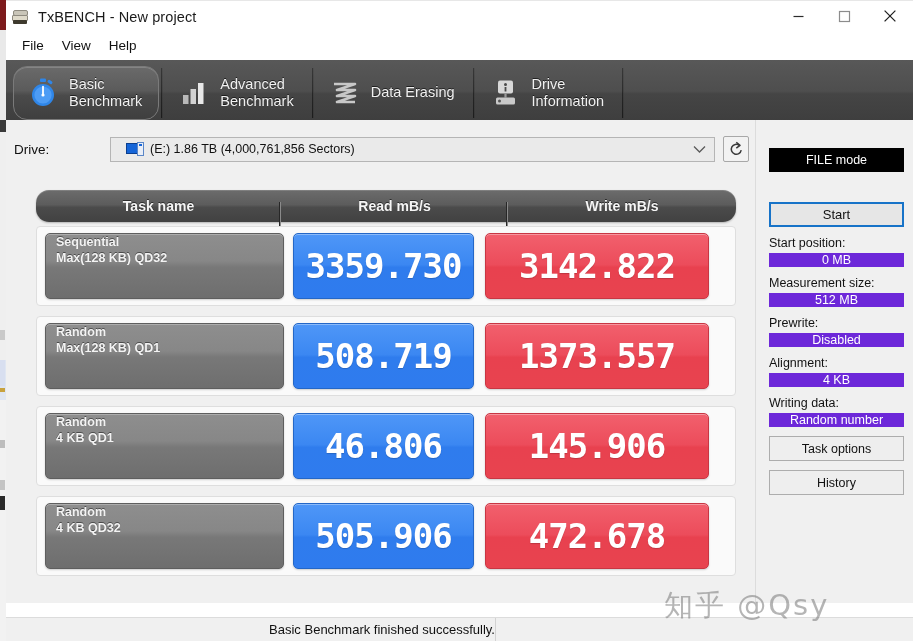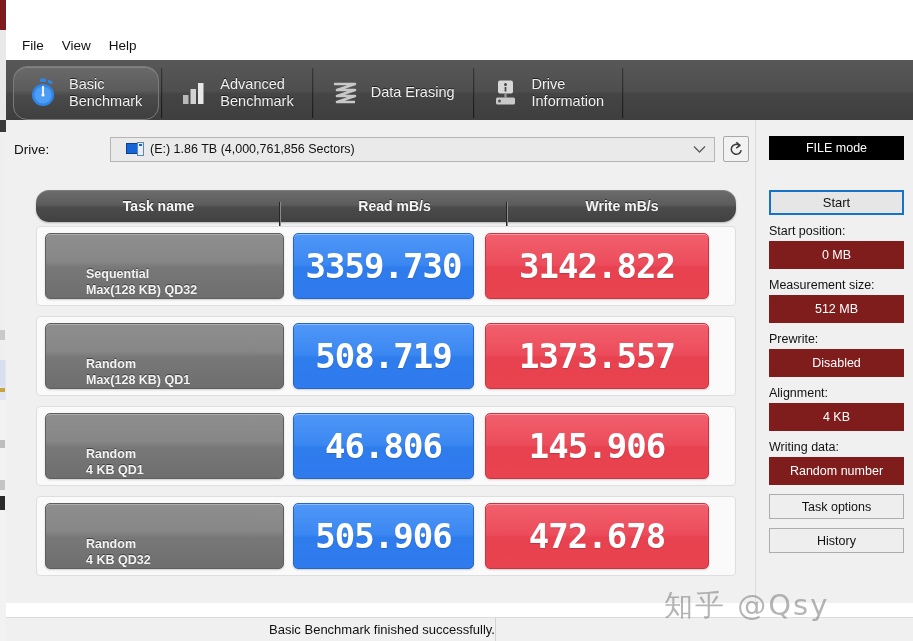--- a/index.html
+++ b/index.html
@@ -239,22 +239,22 @@
     margin-bottom: 10px;
     display: flex; align-items: center;
     padding: 0 8px;
   }
   .task-btn {
     width: 239px; height: 66px;
     background: linear-gradient(to bottom, #8e8e8e 0%, #878787 42%, #787878 52%, #6e6e6e 100%);
     border: 1px solid #5e5e5e;
     border-radius: 5px;
     box-shadow: inset 0 1px 0 rgba(255,255,255,0.28), 0 1px 2px rgba(0,0,0,0.18);
-    display: flex; align-items: flex-end;
-    padding-left: 40px;
+    display: flex; align-items: flex-start;
+    padding-left: 10px;
     flex: 0 0 auto;
   }
   .task-text {
     font-size: 12.5px; line-height: 16px;
     font-weight: bold;
     color: #f3f3f3;
     text-shadow: 0 -1px 0 rgba(0,0,0,0.45);
     white-space: pre-line;
   }
   .val-box {
@@ -281,21 +281,21 @@
     letter-spacing: -1px;
     text-shadow: 0 1px 1px rgba(0,0,0,0.18);
     white-space: nowrap;
   }
 
   
   .sidebar {
     position: absolute; left: 757px; top: 0;
     width: 153px; height: 483px;
     background: #f0f0f0;
-    padding: 0 9px;
+    padding: 12px 9px;
   }
   .mode-box {
     margin-top: 16px;
     width: 135px; height: 24px;
     background: #000000;
     color: #ffffff;
     font-size: 12.5px;
     display: flex; align-items: center; justify-content: center;
   }
   .start-btn {
@@ -305,22 +305,22 @@
     border: 2px solid #1773c8;
     color: #111; font-size: 13px;
     display: flex; align-items: center; justify-content: center;
   }
   .field-label {
     margin-top: 9px;
     font-size: 12.5px; color: #111;
   }
   .value-box {
     margin-top: 3px;
-    width: 135px; height: 28px;
-    background: #7f1d1d;
+    width: 135px; height: 14px;
+    background: #6d28d9;
     color: #ffffff;
     font-size: 12.5px;
     display: flex; align-items: center; justify-content: center;
   }
   .sb-btn {
     margin-top: 9px;
     width: 135px; height: 25px;
     background: #eeeeee;
     border: 1px solid #adadad;
     color: #111; font-size: 12.5px;
@@ -364,20 +364,46 @@
   <div class="behind-strip"></div>
   <div class="behind-strip-marks">
     <div class="bsm" style="top:0px;height:10px;background:#c9c9c9;"></div>
     <div class="bsm" style="top:30px;height:26px;background:#d8dff0;"></div>
     <div class="bsm" style="top:58px;height:4px;background:#c8a23e;"></div>
     <div class="bsm" style="top:110px;height:8px;background:#bdbdbd;"></div>
     <div class="bsm" style="top:150px;height:10px;background:#c4c4c4;"></div>
     <div class="bsm" style="top:166px;height:14px;background:#2a2a2a;"></div>
   </div>
 
+  <div class="titlebar">
+    <div class="title-icon">
+      <div class="disk-top"></div>
+      <div class="disk-mid"></div>
+      <div class="disk-bot"></div>
+    </div>
+    <div class="title-text">TxBENCH - New project</div>
+    <div class="win-btns">
+      <div class="win-btn">
+        <svg width="13" height="13" viewBox="0 0 13 13">
+          <line x1="1.5" y1="6.5" x2="11.5" y2="6.5" stroke="#2b2b2b" stroke-width="1.2"></line>
+        </svg>
+      </div>
+      <div class="win-btn">
+        <svg width="13" height="13" viewBox="0 0 13 13">
+          <rect x="1.5" y="1.5" width="10" height="10" fill="none" stroke="#8c8c8c" stroke-width="1.2"></rect>
+        </svg>
+      </div>
+      <div class="win-btn">
+        <svg width="14" height="14" viewBox="0 0 14 14">
+          <line x1="1.6" y1="1.6" x2="12.4" y2="12.4" stroke="#1d1d1d" stroke-width="1.25"></line>
+          <line x1="12.4" y1="1.6" x2="1.6" y2="12.4" stroke="#1d1d1d" stroke-width="1.25"></line>
+        </svg>
+      </div>
+    </div>
+  </div>
 
   <div class="menubar">
     <div class="menu-item">File</div>
     <div class="menu-item">View</div>
     <div class="menu-item">Help</div>
   </div>
 
   <div class="tabstrip">
 
     <div class="tab active">

